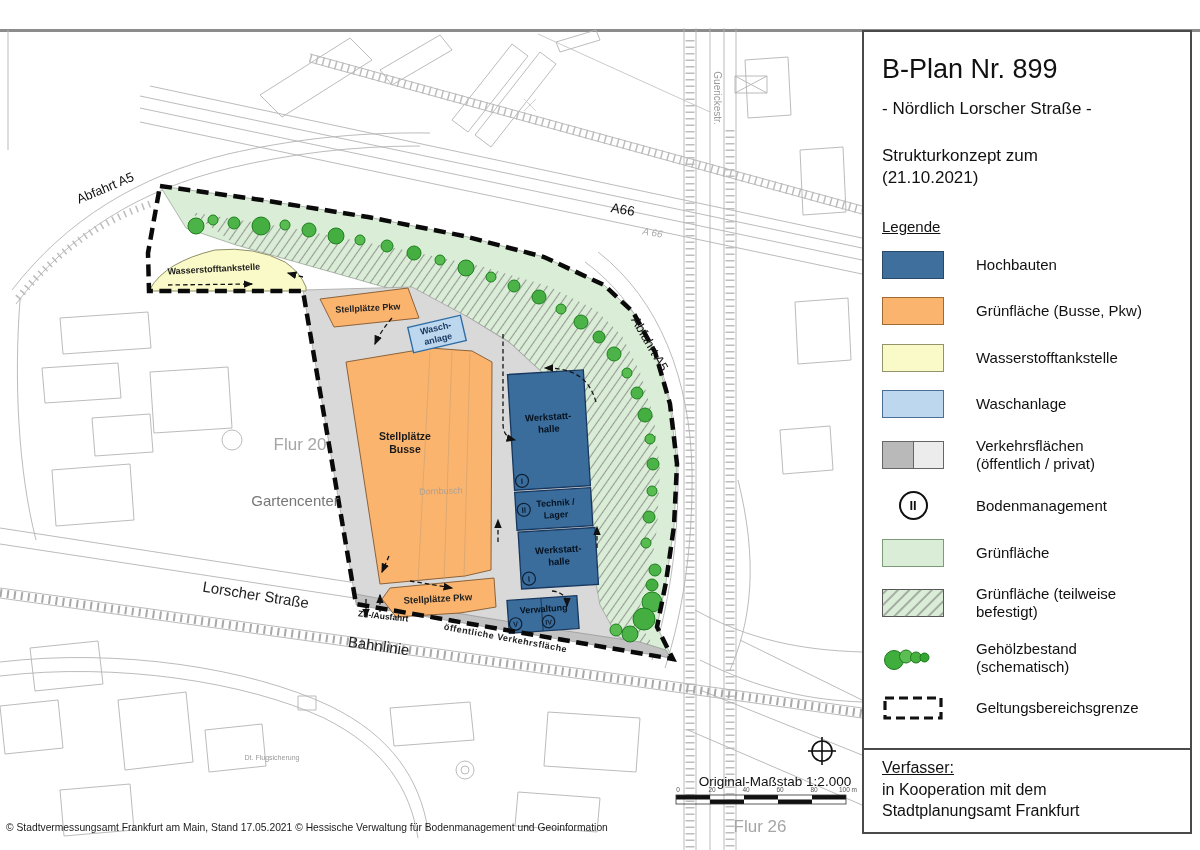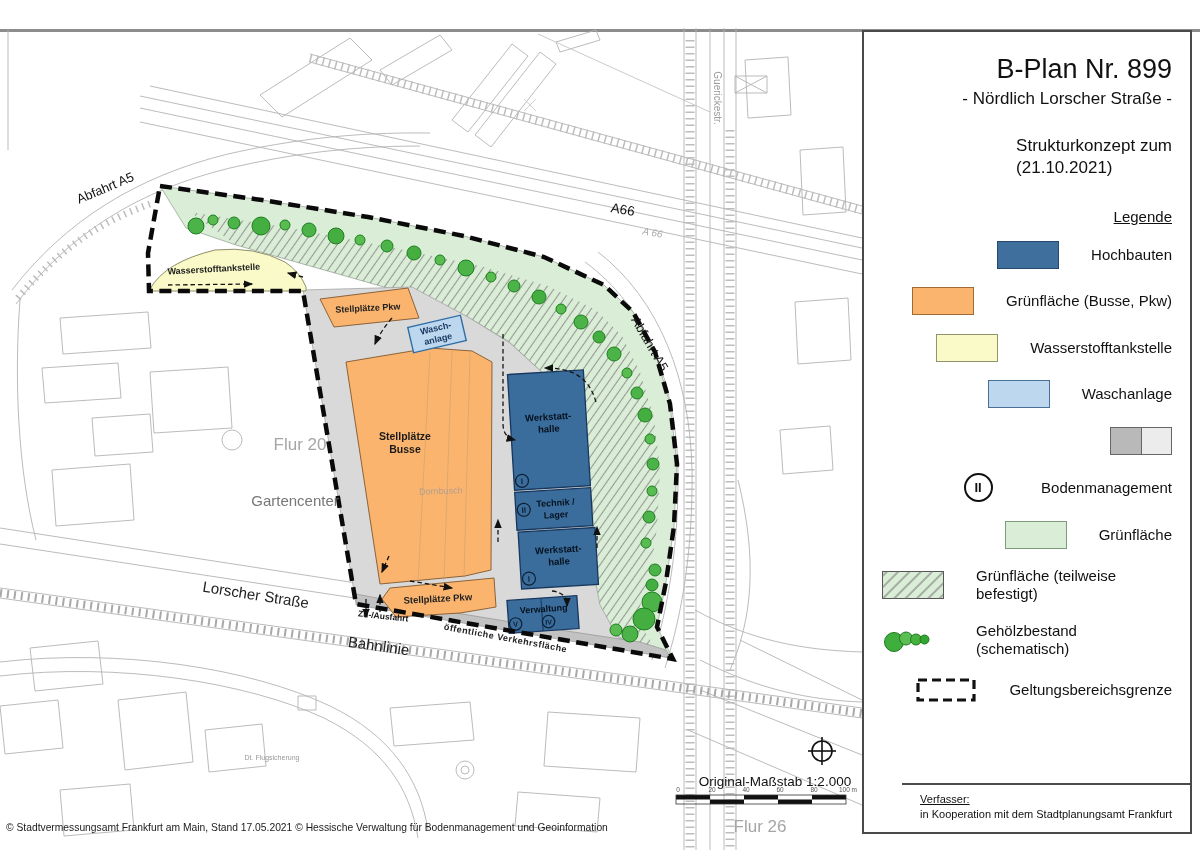--- a/index.html
+++ b/index.html
@@ -2,43 +2,43 @@
 <html><head>
 <meta charset="utf-8">
 <style>
   html,body{margin:0;padding:0;background:#fff;}
   body{width:1200px;height:850px;position:relative;font-family:"Liberation Sans",sans-serif;overflow:hidden;}
   #sheet-topline{position:absolute;left:0;top:29px;width:1200px;height:3px;background:#8c8c8c;}
   #mapsvg{position:absolute;left:0;top:0;}
   
   #panel{position:absolute;left:862px;top:30px;width:330px;height:804px;background:#fff;
          border:2px solid #4a4a4a;box-sizing:border-box;display:flex;flex-direction:column;
-         padding:16px 18px 10px 18px;color:#111;align-items:flex-end;}
+         padding:16px 18px 10px 18px;color:#111;}
   #panel h1{font-size:27px;font-weight:400;margin:6px 0 2px 0;}
-  .subtitle{font-size:17px;margin:2px 0 26px 0;}
+  .subtitle{font-size:17px;margin:12px 0 26px 0;}
   .concept{font-size:17px;line-height:1.32;margin-bottom:24px;}
   .legend-head{font-size:15px;text-decoration:underline;margin:4px 0 16px 0;}
   .lrow{display:flex;align-items:center;gap:32px;margin-bottom:18.5px;}
   .sw{width:62px;height:28px;box-sizing:border-box;border:1px solid #555;flex:0 0 auto;}
   .lbl{font-size:15px;line-height:1.2;}
   .sw-hoch{background:#3E6F9D;border-color:#27496b;}
   .sw-stell{background:#FBB46E;border-color:#a06a33;}
   .sw-wass{background:#FAFAC8;border-color:#93936a;}
   .sw-wasch{background:#BDD7EE;border-color:#4a6f96;}
   .sw-verk{display:flex;border:1px solid #666;}
   .sw-verk div{flex:1;height:100%;}
   .sw-verk .vl{background:#B9B9B9;border-right:1px solid #666;}
   .sw-verk .vr{background:#ECECEC;}
   .sw-circ{width:62px;display:flex;justify-content:center;align-items:center;flex:0 0 auto;}
   .circ{width:25px;height:25px;border:2px solid #111;border-radius:50%;display:flex;
         align-items:center;justify-content:center;font-size:13px;font-weight:600;}
   .sw-gru{background:#DAEDD6;border-color:#7c9b78;}
   .swsvg{flex:0 0 auto;}
   .spacer{flex:1;}
-  #verfasser{border-top:2px solid #4a4a4a;margin:0 -18px;padding:7px 18px 0 18px;font-size:11px;line-height:1.35;}
+  #verfasser{border-top:2px solid #4a4a4a;margin:0 -18px;padding:7px 18px 0 18px;font-size:16px;line-height:1.35;}
   .vf-head{text-decoration:underline;}
 </style>
 </head>
 <body>
 
 <div id="sheet-topline"></div>
 
 <svg id="mapsvg" width="1200" height="850" viewBox="0 0 1200 850">
   <defs>
     <pattern id="mHatch" width="7" height="7" patternUnits="userSpaceOnUse" patternTransform="rotate(-55)">
@@ -293,20 +293,24 @@
   </div>
   <div class="lrow">
     <div class="sw sw-wasch"></div>
     <div class="lbl">Waschanlage</div>
   </div>
   <div class="lrow">
     <div class="sw sw-verk">
         <div class="vl"></div>
         <div class="vr"></div>
       </div>
+    <div class="lbl">
+      <div>Verkehrsflächen</div>
+      <div>(öffentlich / privat)</div>
+    </div>
   </div>
   <div class="lrow">
     <div class="sw-circ">
         <div class="circ">II</div>
       </div>
     <div class="lbl">Bodenmanagement</div>
   </div>
   <div class="lrow">
     <div class="sw sw-gru"></div>
     <div class="lbl">Grünfläche</div>

